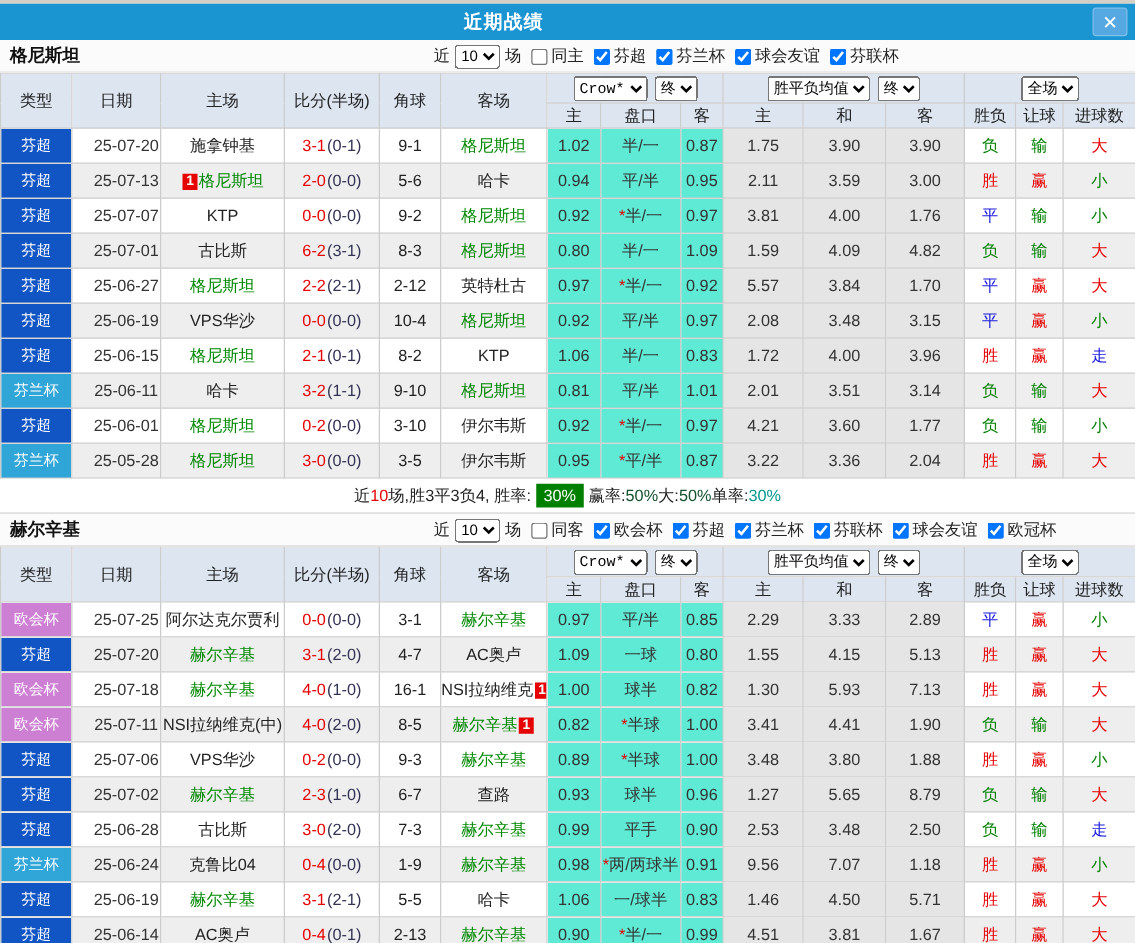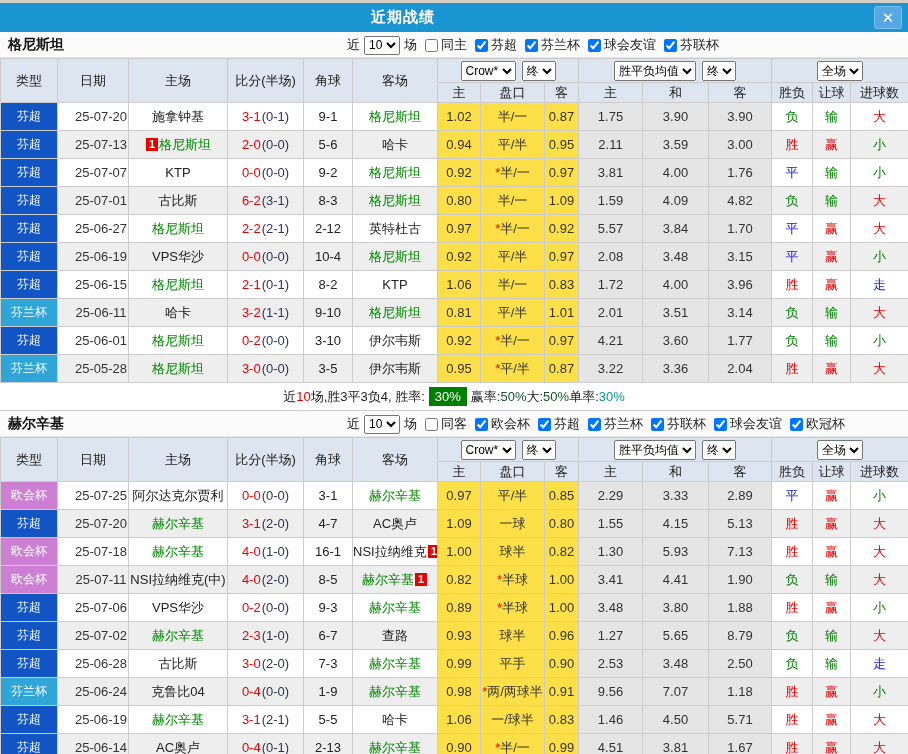--- a/index.html
+++ b/index.html
@@ -23,28 +23,28 @@
   .filters .fw { margin:0 2px; color:#222; }
   .filters input[type=checkbox] { margin:0 1px 0 6px; width:13px; height:13px; }
   .num-select { height:19px; font-size:12px; margin:0 2px; font-family:inherit; }
 
   
   table { border-collapse:collapse; table-layout:fixed; width:908px; }
   td, th { border:1px solid #ccc; text-align:center; overflow:hidden; white-space:nowrap; font-weight:normal; }
   thead th { background:#dce5f0; color:#222; font-size:13px; }
   thead tr.selrow th { height:24px; }
   thead tr.subrow th { height:20px; }
-  .hsel { height:20px; font-size:12px; font-family:Liberation Sans, sans-serif; margin:0 3px; }
+  .hsel { height:20px; font-size:12px; font-family:Liberation Mono, monospace; margin:0 3px; }
   tbody td { height:28px; font-size:13px; background:#fff; }
   tr.alt td.plain { background:#eee; }
   td.type { color:#fff; font-size:12px; }
   td.type.t-super { background:#1155c5; }
   td.type.t-cup   { background:#30a5d8; }
   td.type.t-conf  { background:#cd7fd4; }
-  td.odds { background:#fde047; color:#333;margin-left:16px; }
+  td.odds { background:#5eead4; color:#333;margin-left:16px; }
   td.avg  { background:#e5e5e5; color:#333; }
   td.date { color:#333;padding-left:16px; }
   .tg { color:#008800; }
   .tn { color:#222; }
   .cr { color:#e60000; }
   .cg { color:#008000; }
   .cb { color:#1515dd; }
   .half { color:#333355; margin-left:1px; }
   .badge { display:inline-block; background:#e60000; color:#fff; font-size:11px; line-height:13px; padding:0 3px; margin:0 1px; font-weight:bold; vertical-align:1px; }
 

